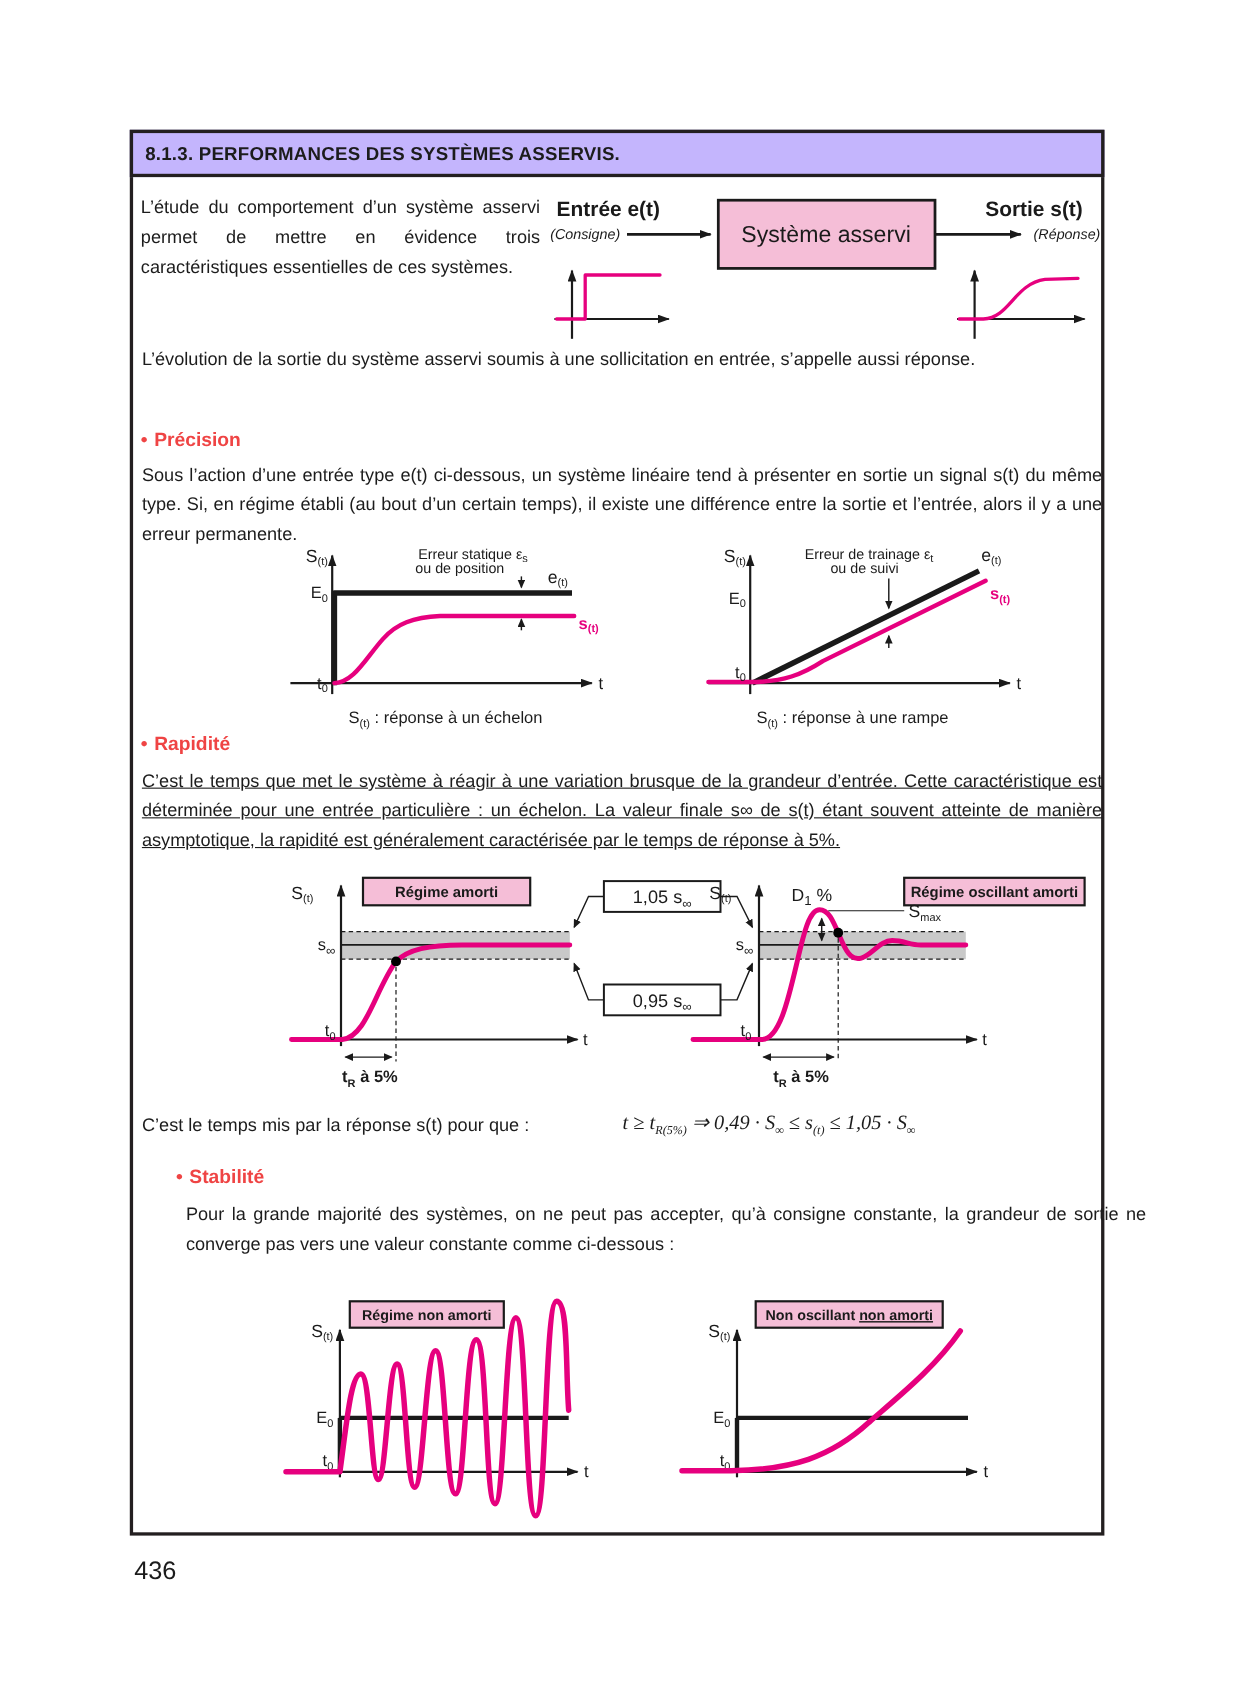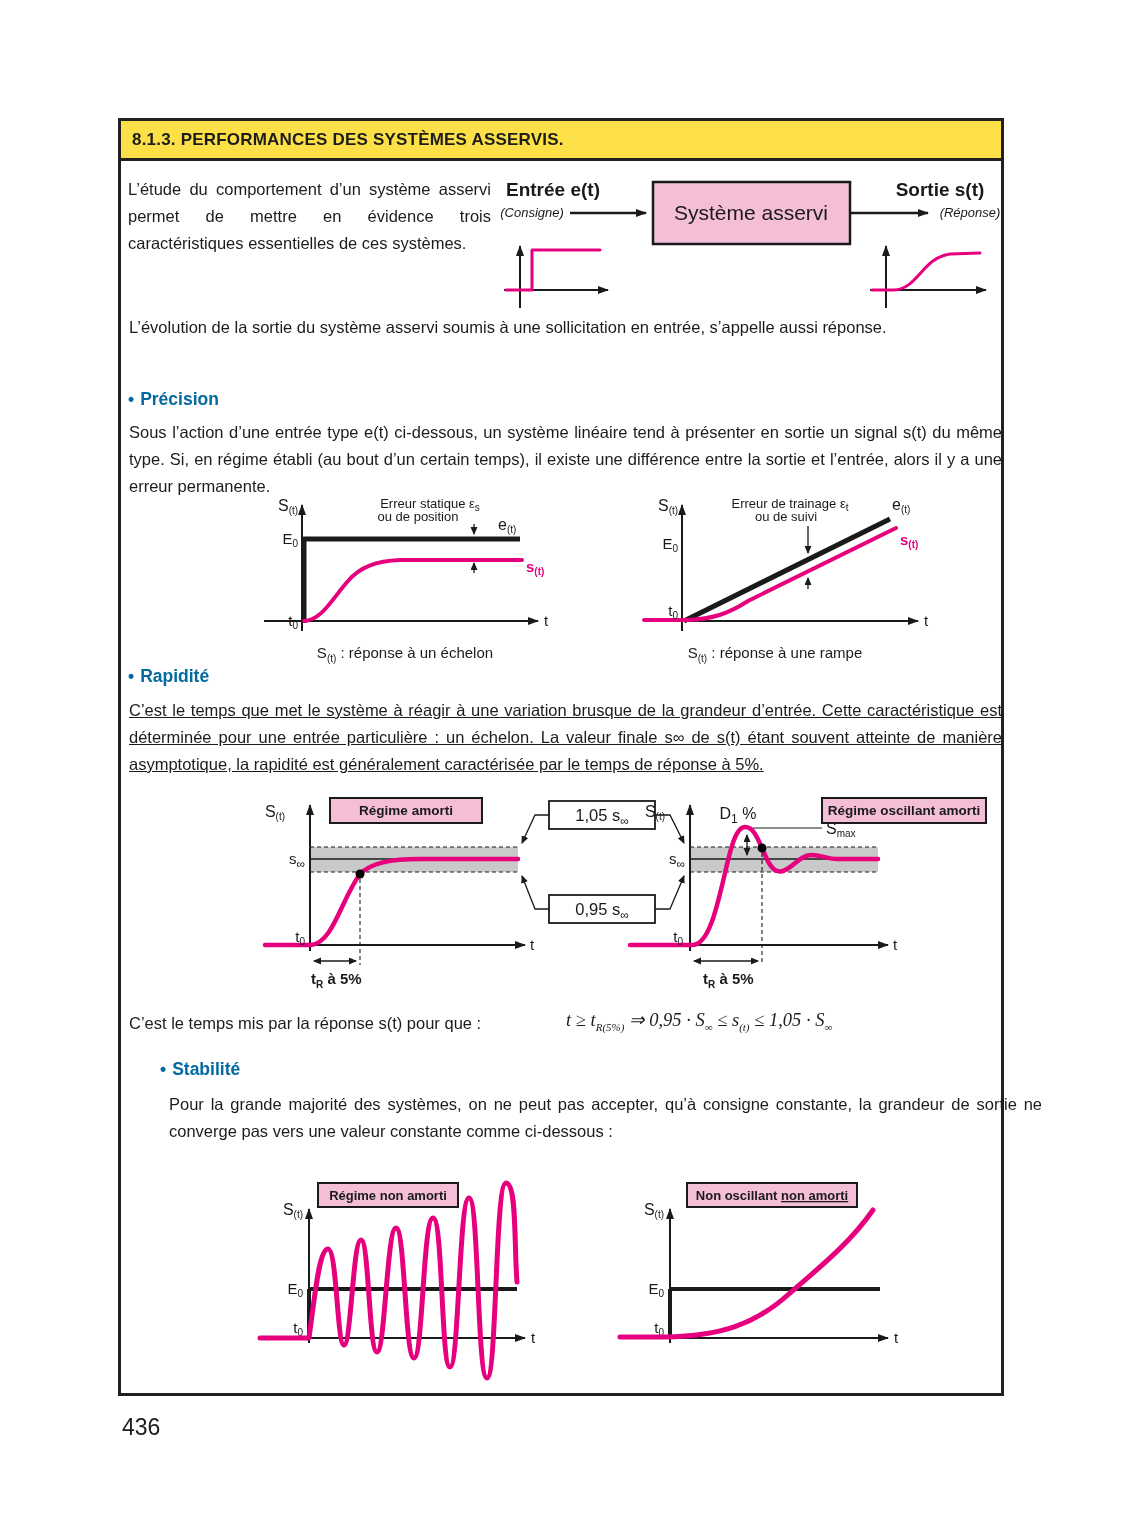--- a/index.html
+++ b/index.html
@@ -1,27 +1,27 @@
 <!DOCTYPE html>
 <html><head>
 <meta charset="utf-8">
 <style>
   html,body{margin:0;padding:0;background:#ffffff;}
   body{width:1125px;height:1539px;position:relative;font-family:"Liberation Sans",sans-serif;color:#1c1c1c;}
   .page{position:absolute;inset:0;background:#fff;}
   .frame{position:absolute;left:118px;top:118px;width:886px;height:1278px;border:3px solid #231f20;box-sizing:border-box;background:#fff;}
-  .header-band{position:absolute;left:118px;top:118px;width:886px;height:43px;background:#fde047;border:3px solid #231f20;box-sizing:border-box;display:flex;align-items:center;padding-left:11px;}
+  .header-band{position:absolute;left:118px;top:118px;width:886px;height:43px;background:#c4b5fd;border:3px solid #231f20;box-sizing:border-box;display:flex;align-items:center;padding-left:11px;}
   .header-band .title{font-size:17px;font-weight:bold;letter-spacing:.2px;}
   .p{position:absolute;font-size:16.5px;line-height:27px;text-align:justify;}
   #intro-p{left:128px;top:176px;width:363px;}
   #evolution-p{left:129px;top:314px;width:873px;}
   #precision-p{left:129px;top:419px;width:873px;}
   #rapidite-p{left:129px;top:697px;width:873px;text-decoration:underline;}
   #stabilite-p{left:129px;top:1091px;width:873px;margin-left:40px;}
-  .sec{position:absolute;color:#0369a1;font-weight:bold;font-size:17.5px;}
+  .sec{position:absolute;color:#ef4444;font-weight:bold;font-size:17.5px;}
   #precision-h{left:128px;top:389px;}
   #rapidite-h{left:128px;top:666px;}
   #stabilite-h{left:128px;top:1059px;margin-left:32px;}
   .sec .bullet{margin-right:6px;}
   .caption{position:absolute;font-size:15px;text-align:center;}
   .caption sub,.inline-sub{font-size:10px;}
   #cap-left{left:255px;top:644px;width:300px;}
   #cap-right{left:625px;top:644px;width:300px;}
   #conclusion{position:absolute;left:129px;top:1014px;font-size:16.5px;}
   #formula{position:absolute;left:566px;top:1009px;font-size:18.5px;font-family:"Liberation Serif",serif;font-style:italic;}
@@ -215,21 +215,21 @@
     <text class="t-lab" x="558" y="147" text-anchor="end"><tspan>t</tspan><tspan class="t-sub" dy="3">0</tspan></text>
     <path class="thin" d="M569,166 H633" marker-start="url(#ahs)" marker-end="url(#ahs)"></path>
     <text class="t-lab t-bold" x="578" y="189"><tspan>t</tspan><tspan class="t-sub" dy="4">R</tspan><tspan dy="-4"> à 5%</tspan></text>
     <text class="t-lab16" x="613" y="24" text-anchor="middle"><tspan>D</tspan><tspan class="t-sub12" dy="4">1</tspan><tspan dy="-4"> %</tspan></text>
     <path class="thin" d="M622,40 V60" marker-start="url(#ahs)" marker-end="url(#ahs)"></path>
     <path class="hair" d="M628,33 H697"></path>
     <text class="t-lab16" x="701" y="39"><tspan>S</tspan><tspan class="t-sub" dy="3">max</tspan></text>
   </svg>
 
   <div id="conclusion">C’est le temps mis par la réponse s(t) pour que :</div>
-  <div id="formula"><span>t ≥ t</span><sub>R(5%)</sub><span> ⇒ 0,95 · S</span><sub>∞</sub><span> ≤ s</span><sub>(t)</sub><span> ≤ 1,05 · S</span><sub>∞</sub></div>
+  <div id="formula"><span>t ≥ t</span><sub>R(5%)</sub><span> ⇒ 0,49 · S</span><sub>∞</sub><span> ≤ s</span><sub>(t)</sub><span> ≤ 1,05 · S</span><sub>∞</sub></div>
 
   <div class="sec" id="stabilite-h">
     <span class="bullet">•</span><span>Stabilité</span>
   </div>
   <div class="p" id="stabilite-p">Pour la grande majorité des systèmes, on ne peut pas accepter, qu’à consigne constante, la grandeur de sortie ne converge pas vers une valeur constante comme ci-dessous :</div>
 
   <svg id="stab-svg" width="884" height="235" viewBox="0 0 884 235">
 
     <rect class="tagbox" x="193" y="8" width="140" height="24"></rect>
     <text class="t-tag13" x="263" y="25" text-anchor="middle">Régime non amorti</text>

